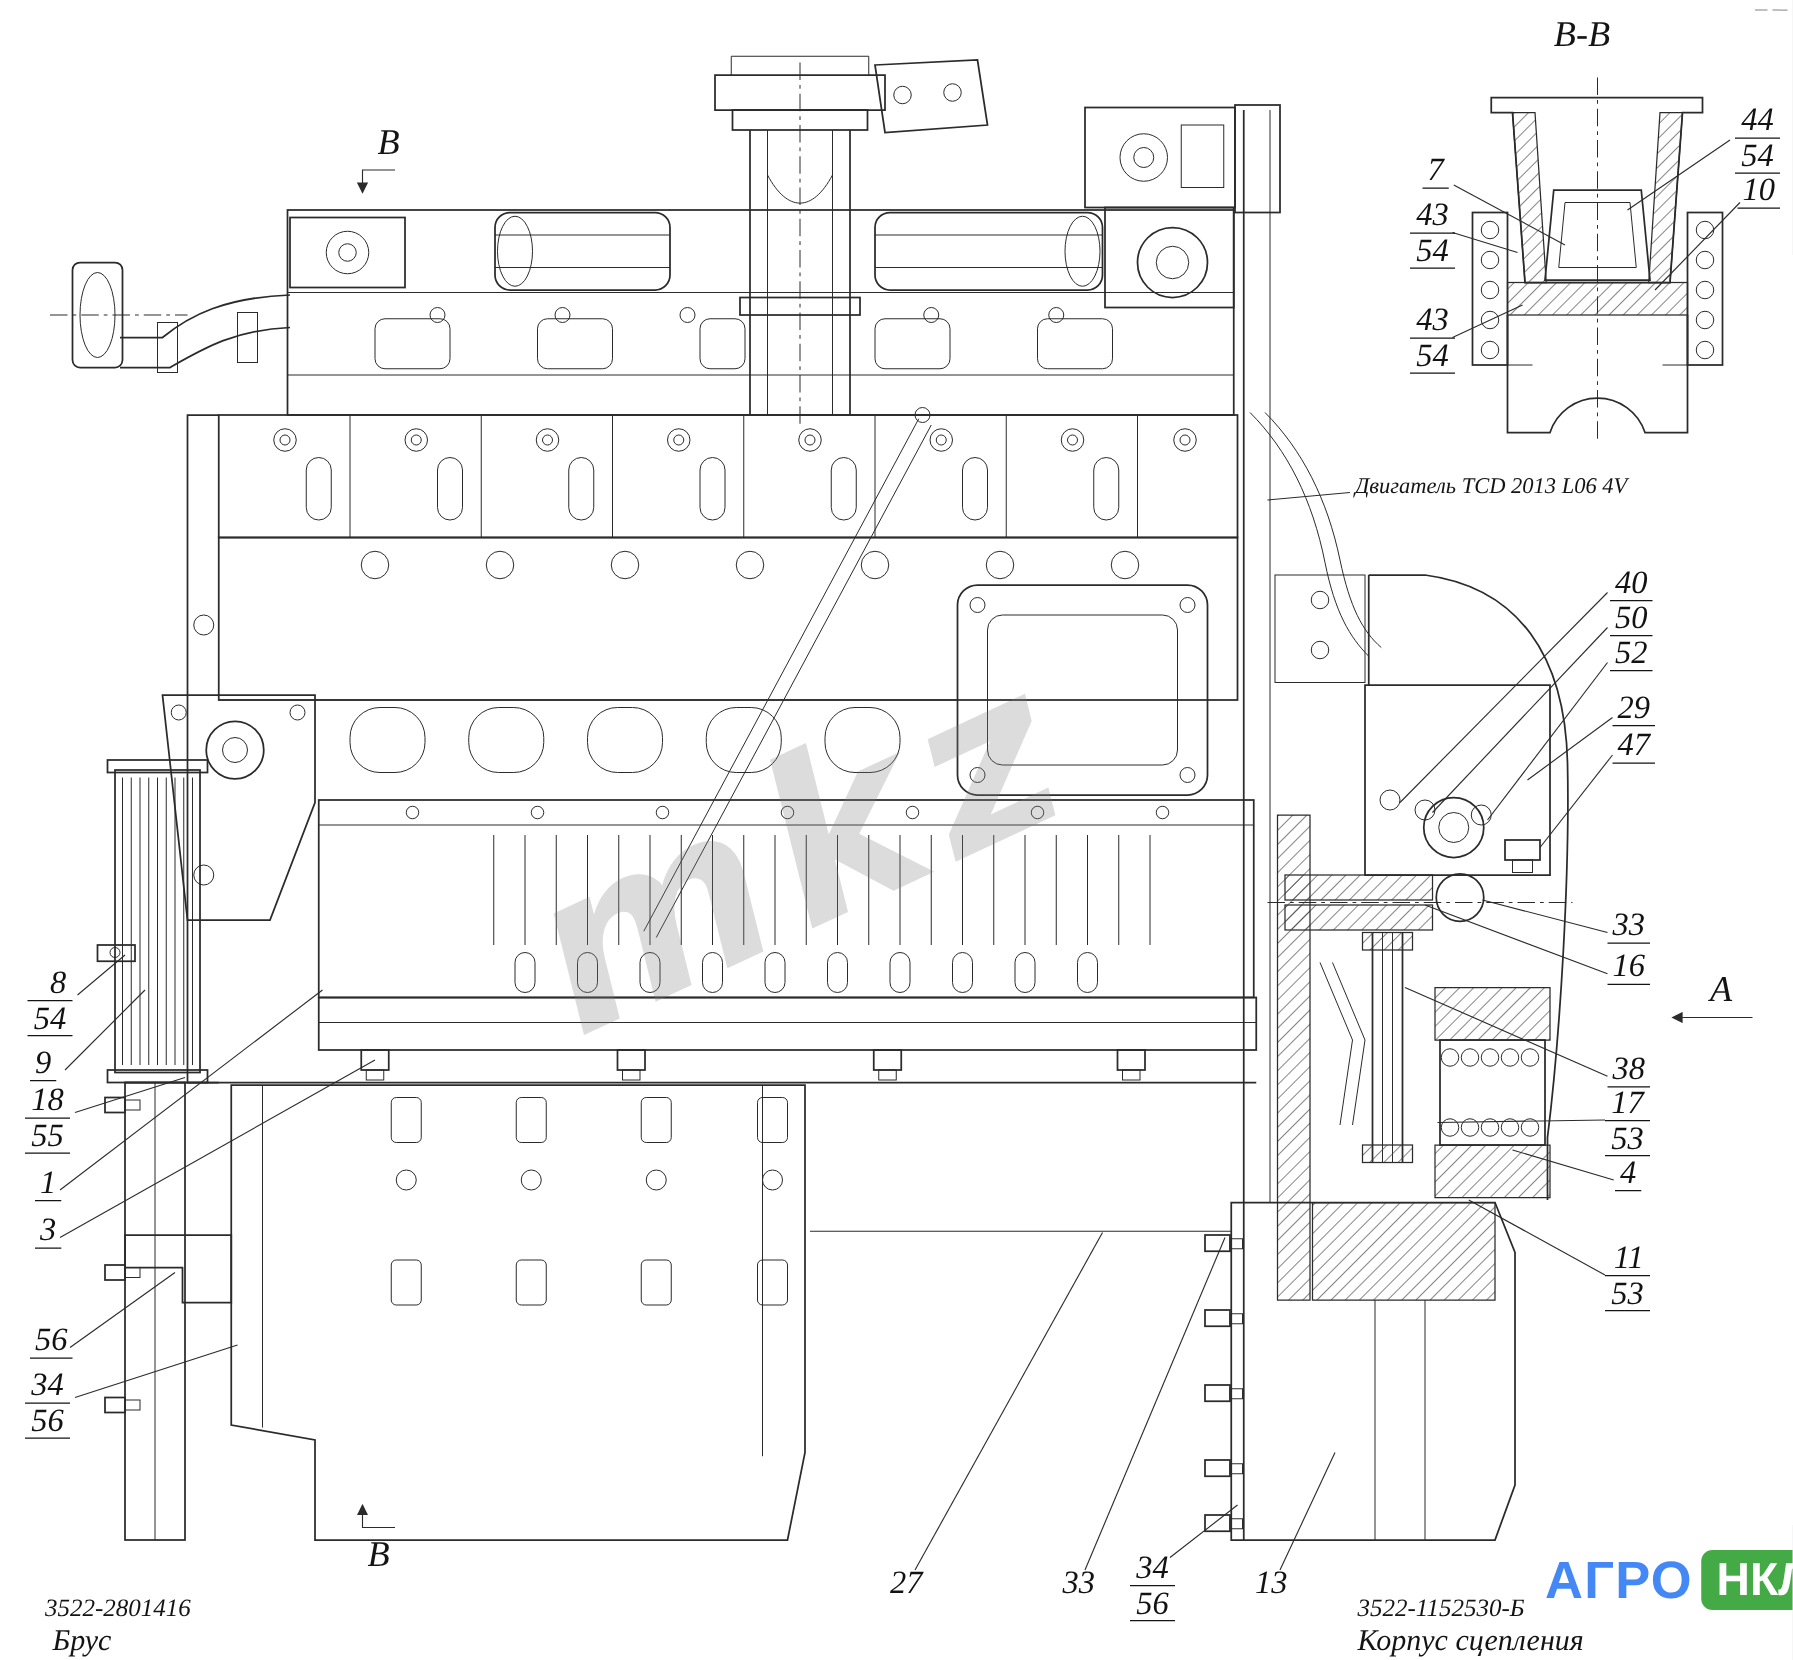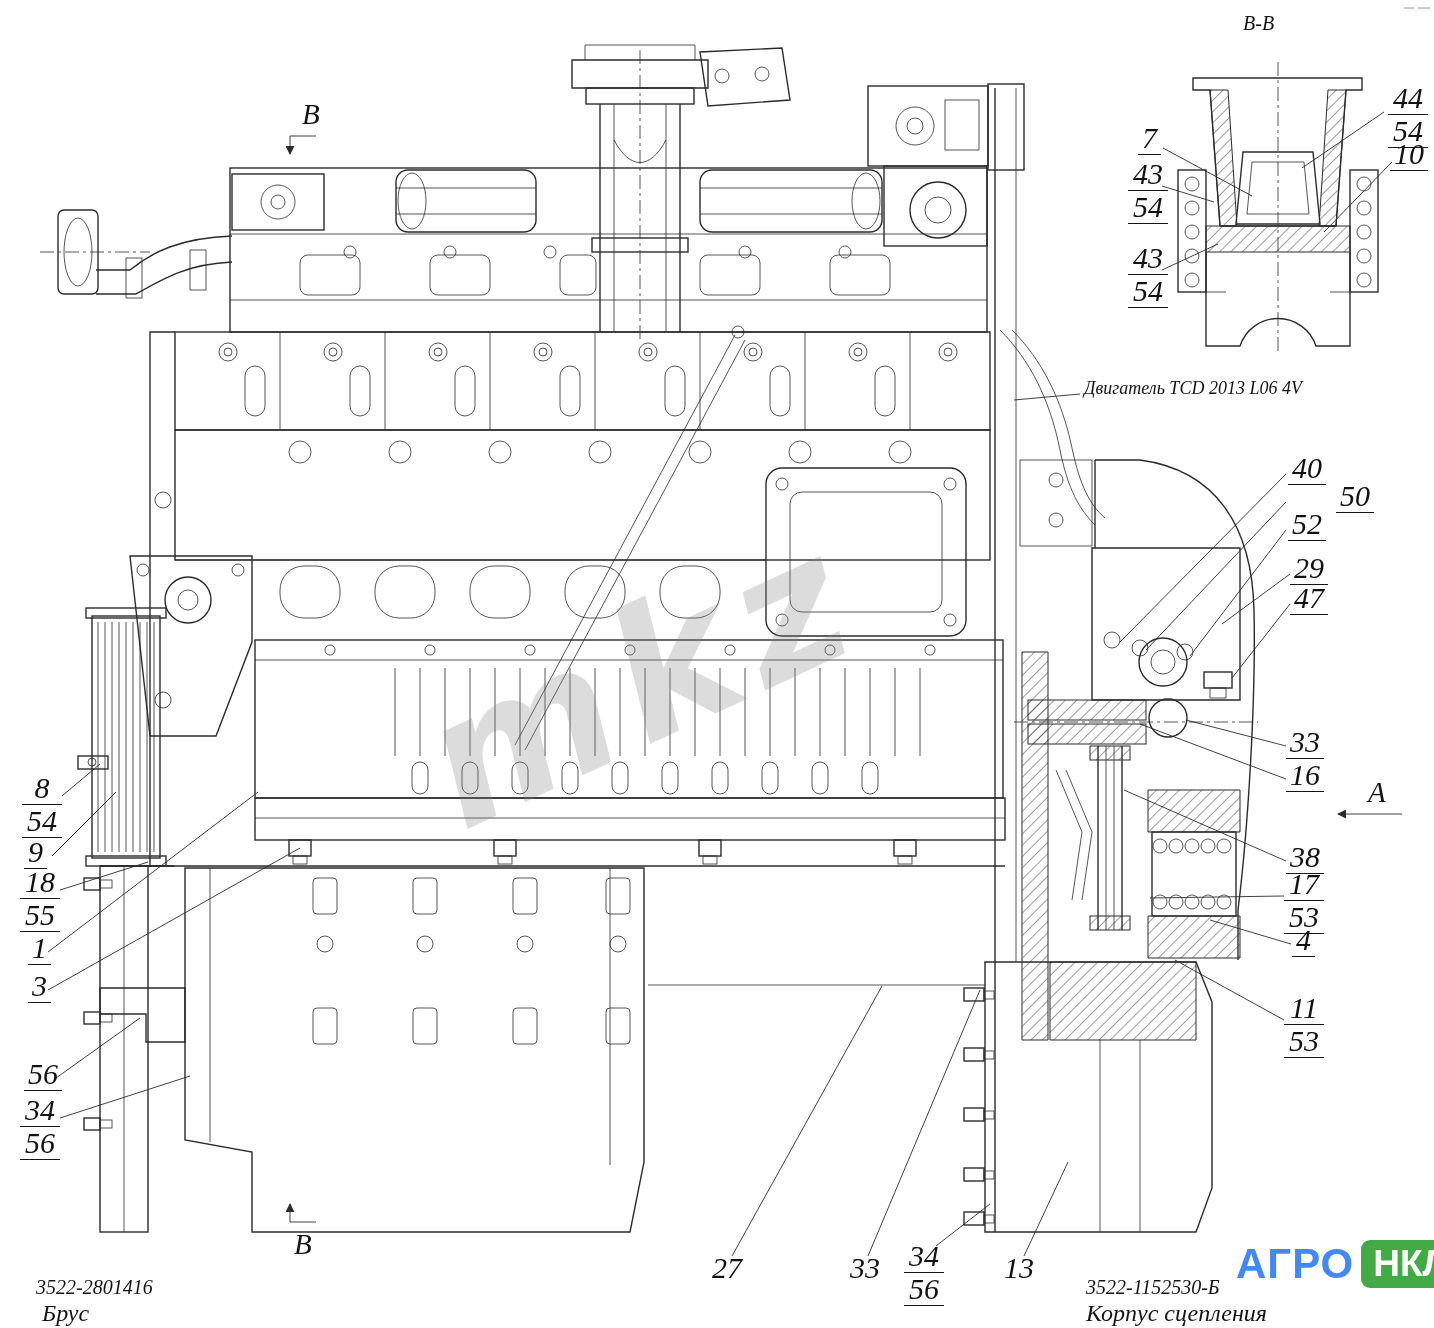--- a/index.html
+++ b/index.html
@@ -1,26 +1,26 @@
 <!DOCTYPE html>
 <html><head>
 <meta charset="utf-8">
 <style>
   *{box-sizing:border-box}
   body{margin:0;background:#dcdcdc}
   .page{position:relative;width:1434px;height:1328px;background:#ffffff;overflow:hidden;
         font-family:"Liberation Serif",serif;color:#1c1c1c}
   .art{position:absolute;left:0;top:0}
   .lbl{position:absolute;font-style:italic;white-space:nowrap;color:#141414}
-  .sv-title{font-size:20px}
+  .sv-title{font-size:29px}
   .caption{font-size:18px}
   .marker{font-size:29px}
   .footer-num{font-size:20px}
   .footer-name{font-size:24px}
-  .callout{position:absolute;font-style:italic;font-size:30px;line-height:1.06;text-align:center;color:#121212}
+  .callout{position:absolute;font-style:italic;font-size:26px;line-height:1.06;text-align:right;color:#121212}
   .callout .n{display:inline-block;padding:0 4px}
   .callout.u .n{border-bottom:1.6px solid #141414}
   .callout.frac span{display:block;border-bottom:1.6px solid #141414;padding:0 5px}
   .watermark{position:absolute;left:392px;top:680px;font-family:"DejaVu Sans",sans-serif;
              font-weight:bold;font-style:italic;font-size:180px;letter-spacing:14px;
              color:rgba(128,128,128,0.28);transform:rotate(-25deg);transform-origin:left top;
              pointer-events:none}
   .logo{position:absolute;left:1236px;top:1240px;display:flex;align-items:center;gap:7px;
         font-family:"Liberation Sans",sans-serif;font-weight:bold;opacity:.95}
   .logo .p1{font-size:42px;color:#3b82f6;letter-spacing:1px}
@@ -397,21 +397,21 @@
     <span>54</span>
   </div>
   <div class="callout frac" style="left:1128px;top:242px">
     <span>43</span>
     <span>54</span>
   </div>
 
   <div class="callout u" style="left:1288px;top:452px">
     <span class="n">40</span>
   </div>
-  <div class="callout u" style="left:1336px;top:480px">
+  <div class="callout u" style="left:1288px;top:480px">
     <span class="n">50</span>
   </div>
   <div class="callout u" style="left:1288px;top:508px">
     <span class="n">52</span>
   </div>
   <div class="callout u" style="left:1290px;top:552px">
     <span class="n">29</span>
   </div>
   <div class="callout u" style="left:1290px;top:582px">
     <span class="n">47</span>

